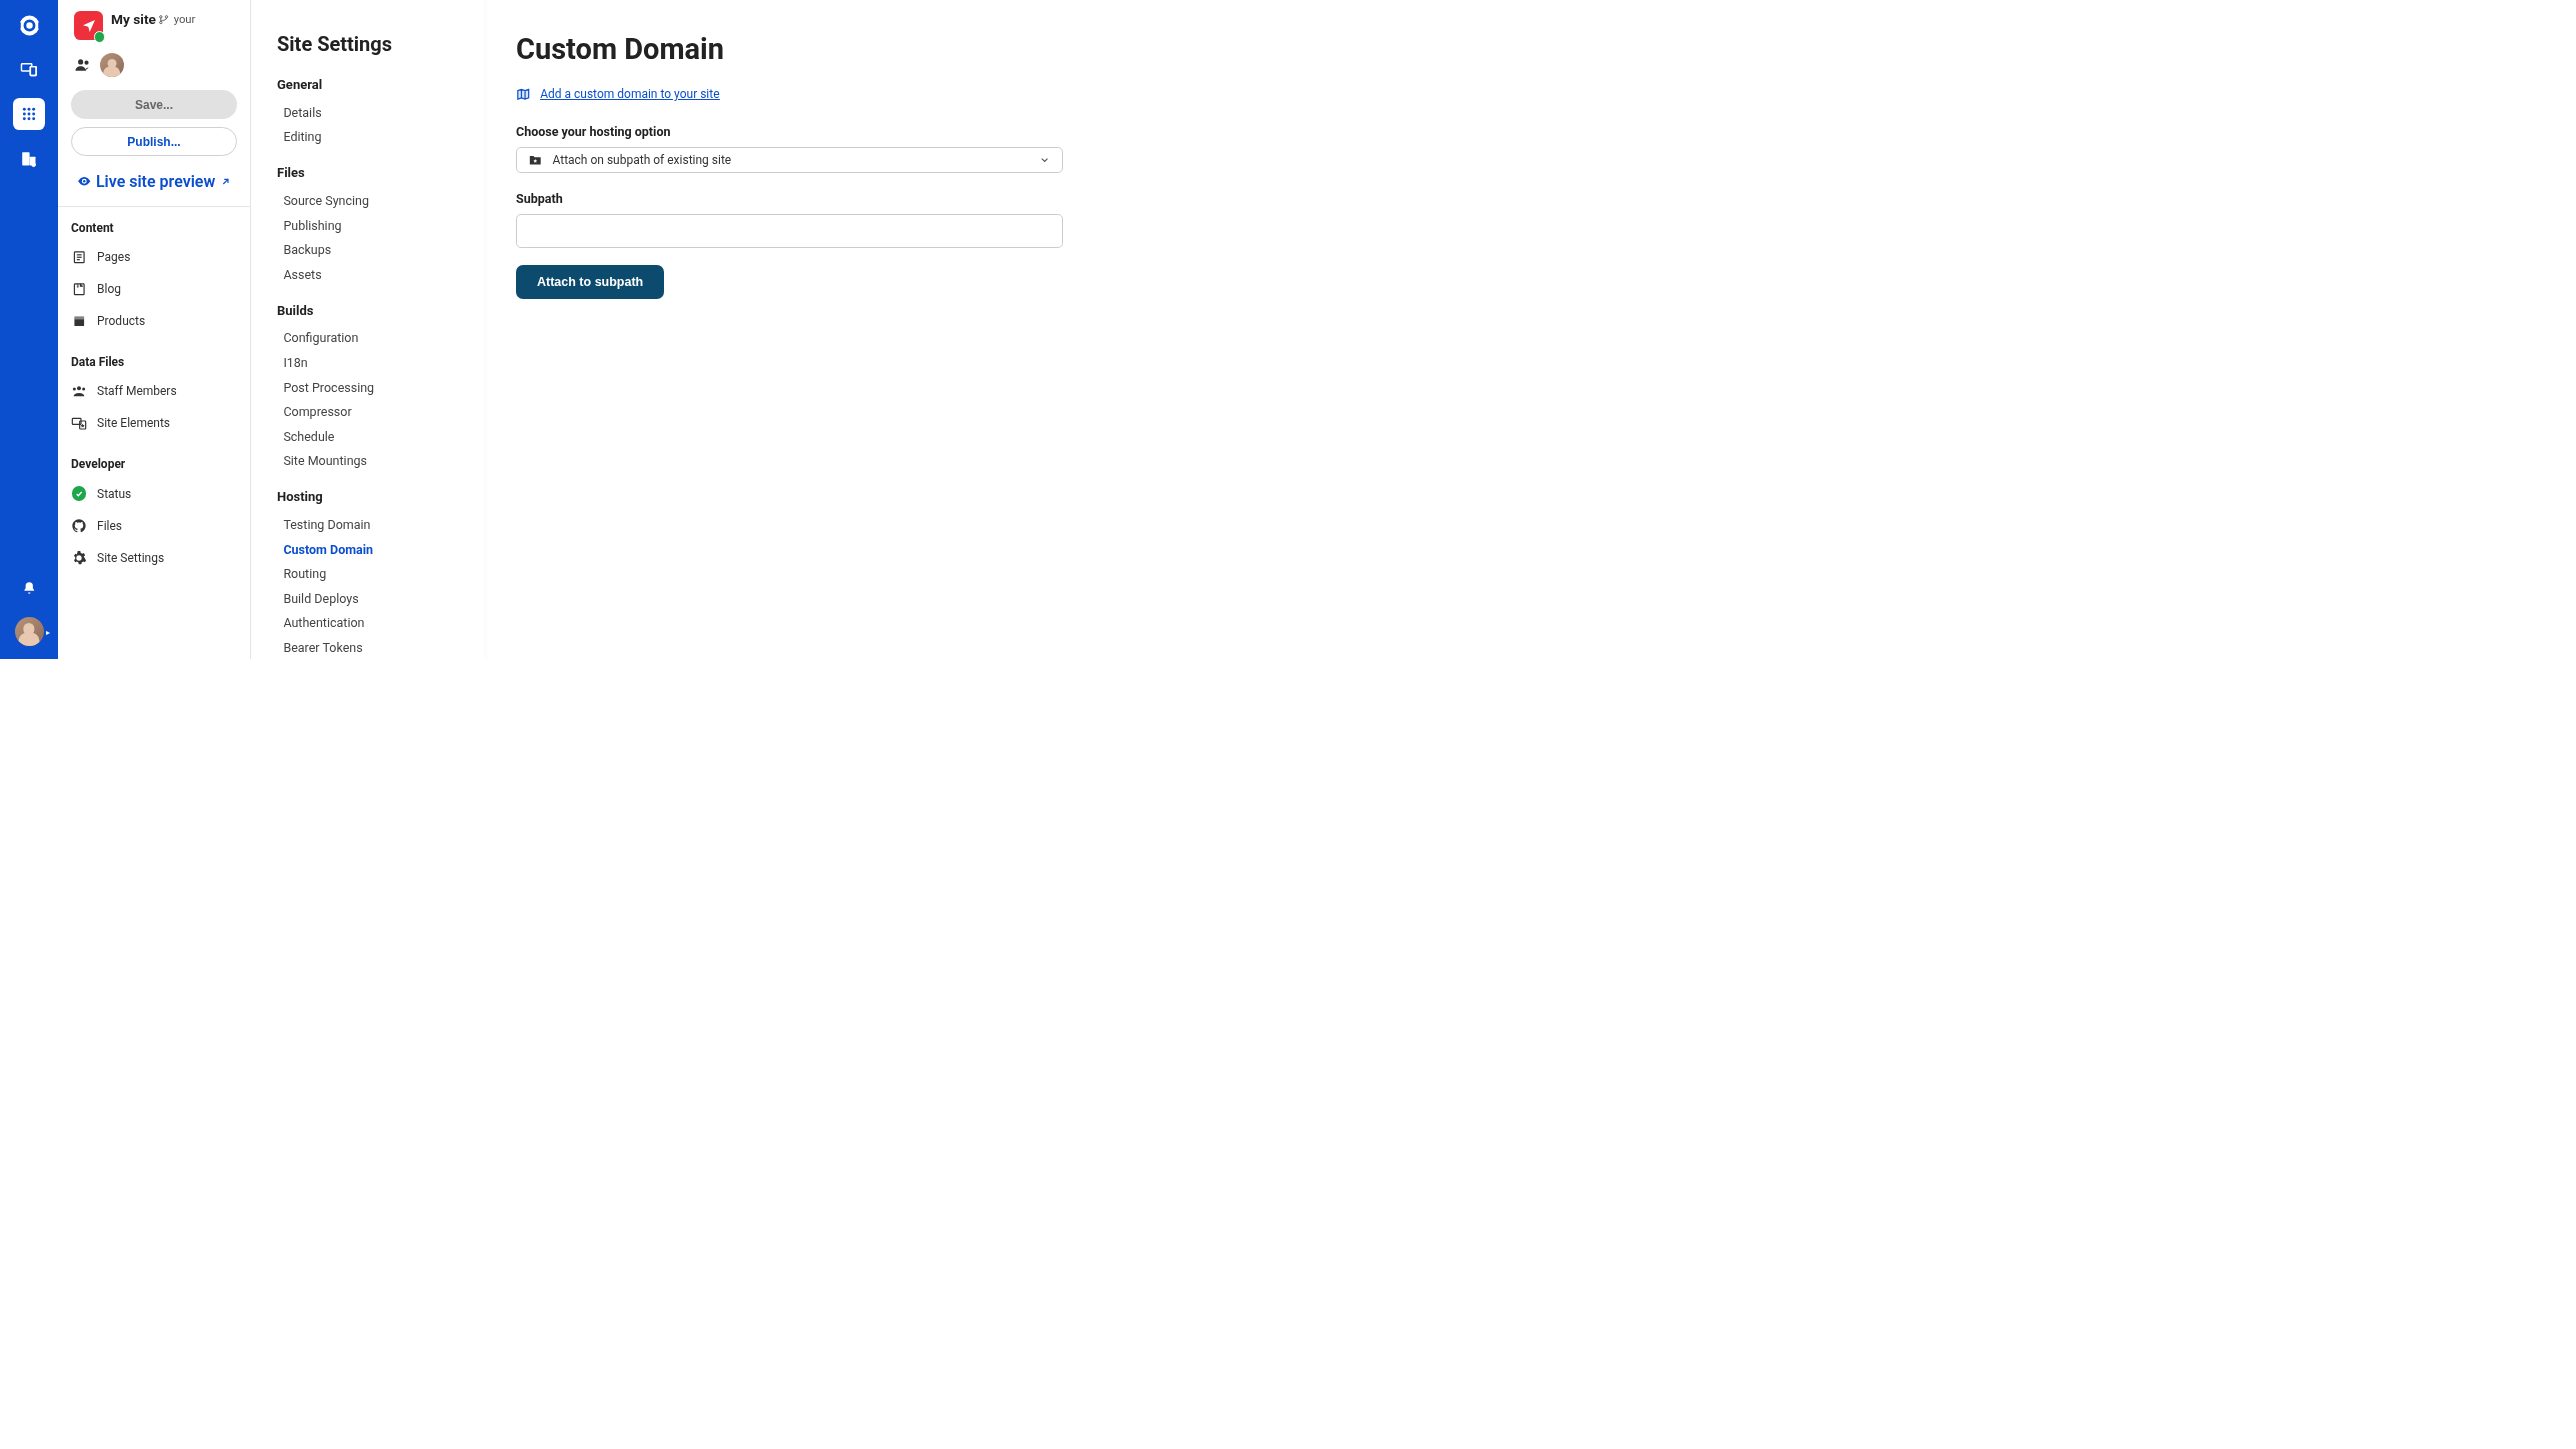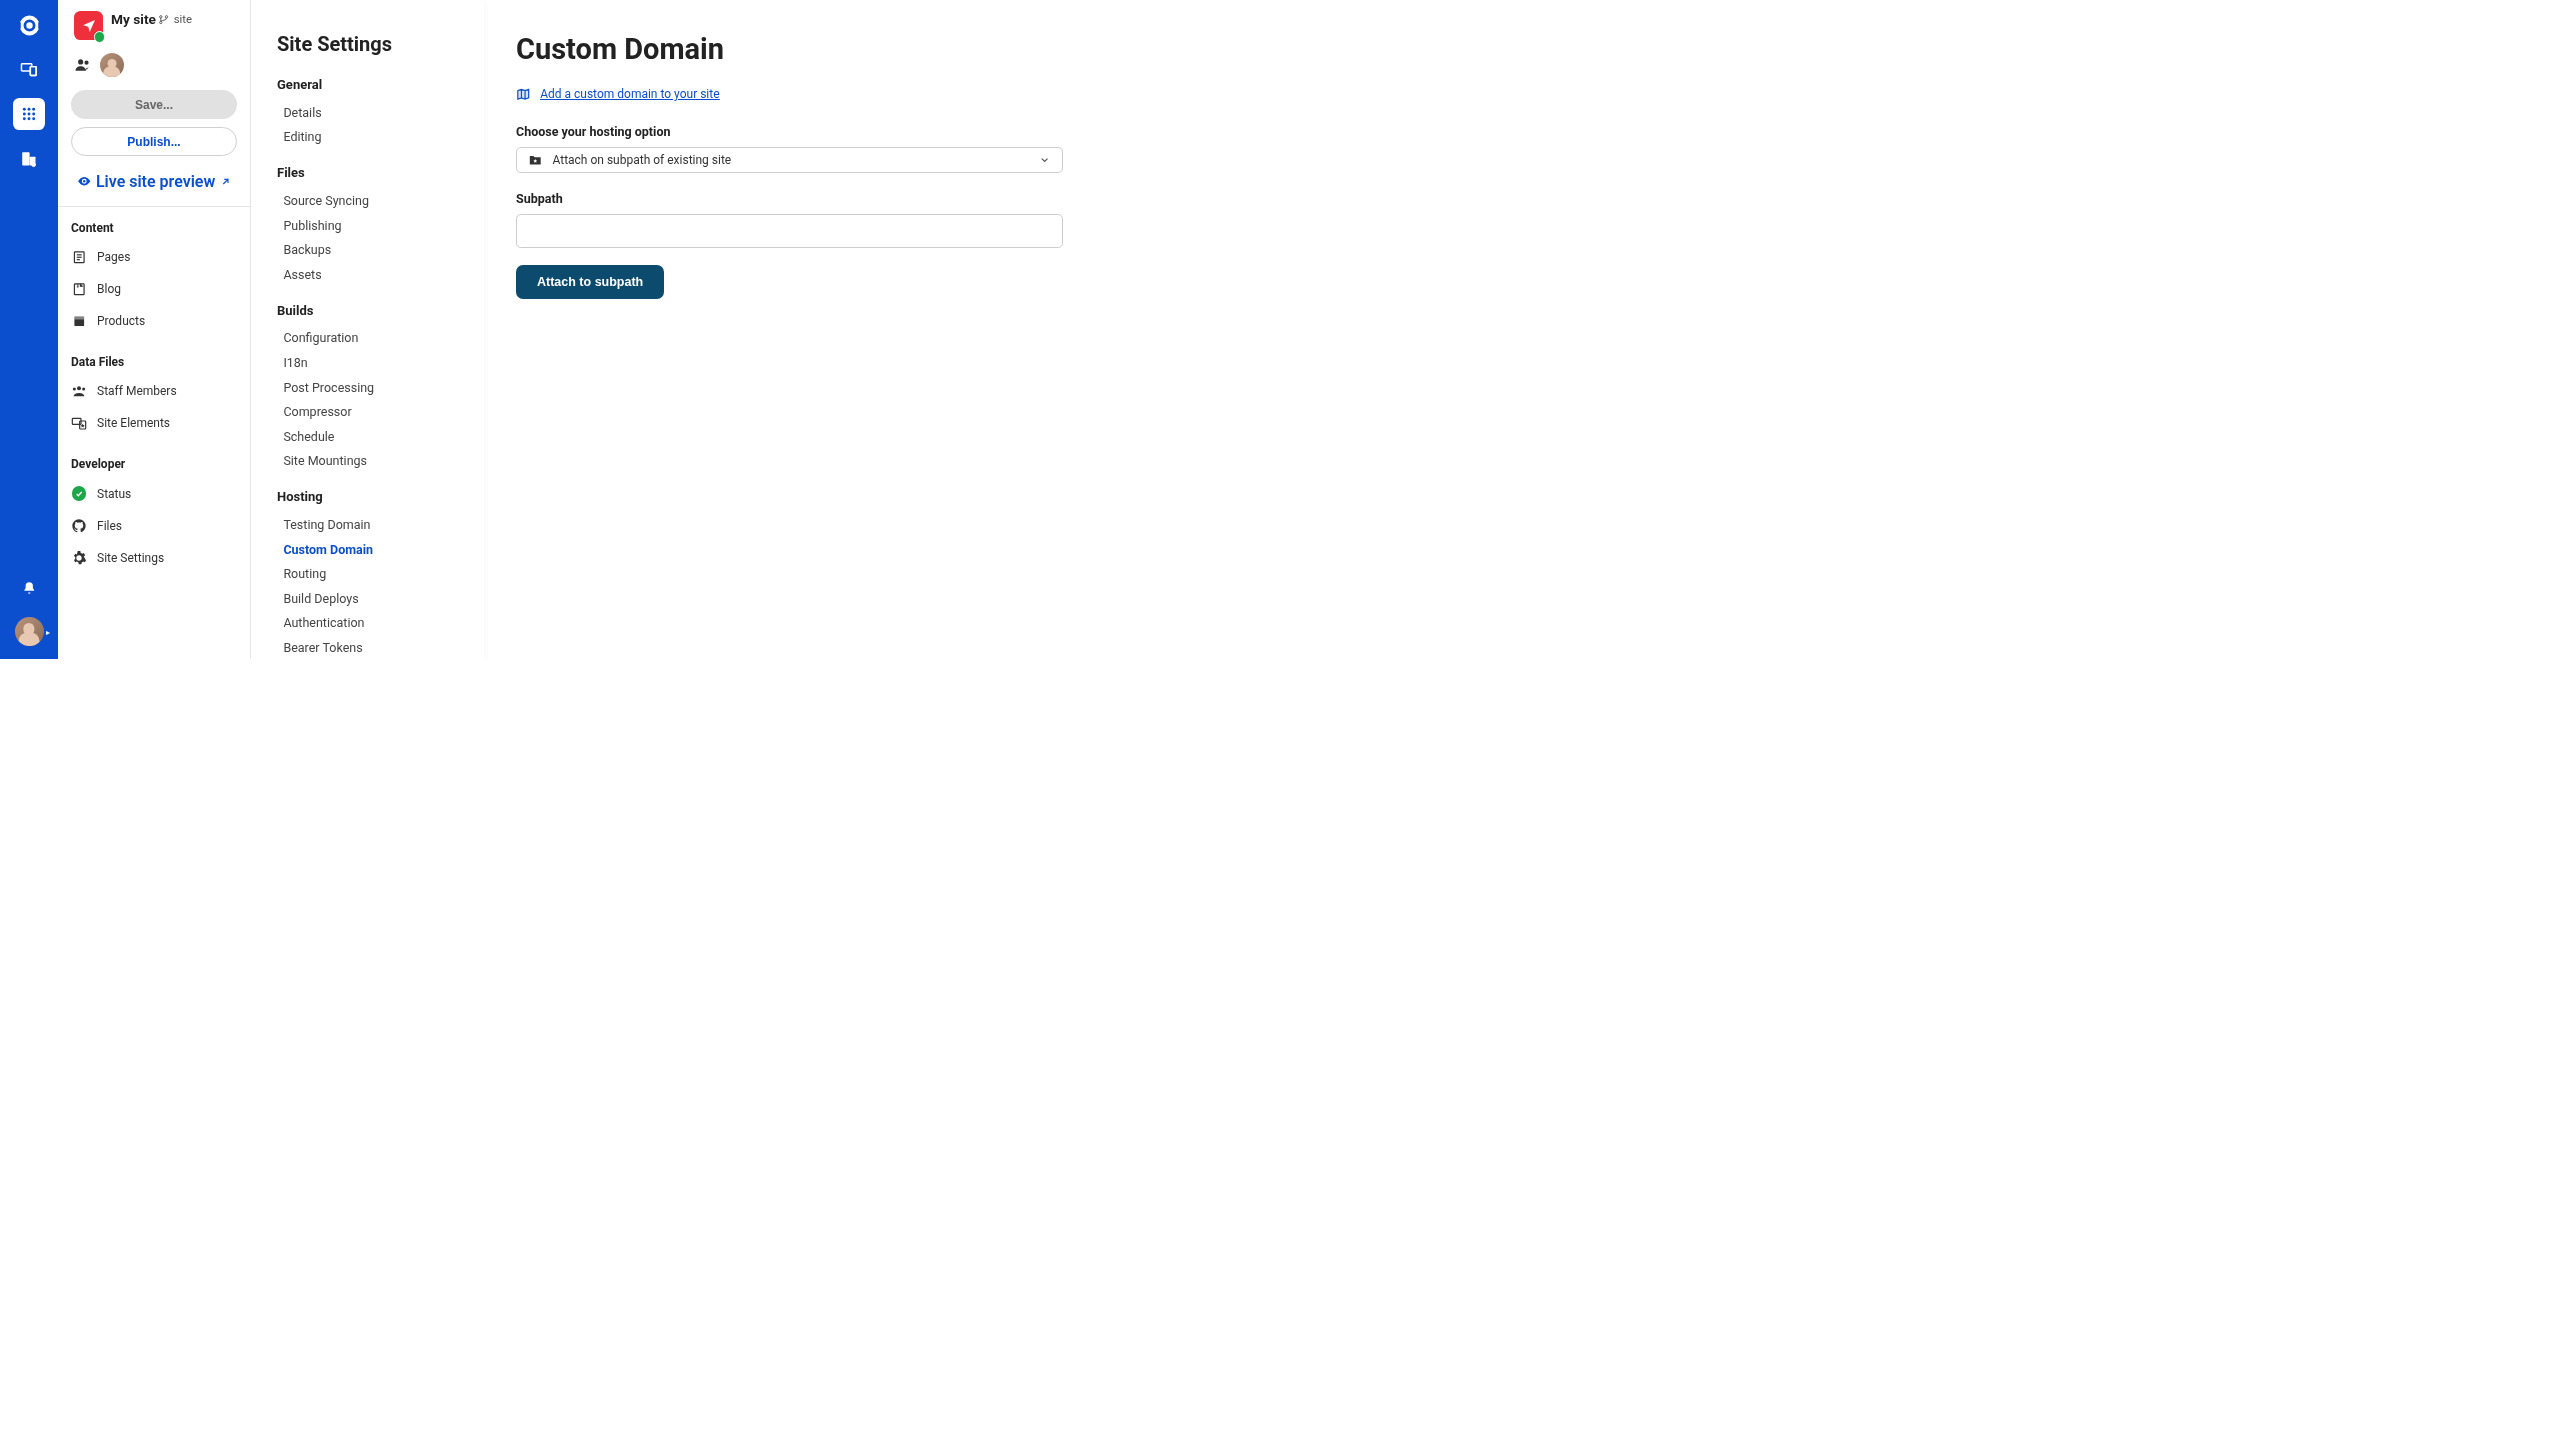--- a/index.html
+++ b/index.html
@@ -241,21 +241,21 @@
       </div>
       <div class="site-info">
         <div class="site-name">My site</div>
         <div class="site-branch">
           <svg width="11.3" height="11.3" viewBox="0 0 24 24" fill="none" stroke="#555" stroke-width="2">
               <circle cx="6" cy="6" r="2.5"></circle>
               <circle cx="18" cy="6" r="2.5"></circle>
               <circle cx="6" cy="18" r="2.5"></circle>
               <path d="M6 8.5 v7 M18 8.5 c0 6 -9 4 -12 7"></path>
             </svg>
-          <span>site</span>
+          <span>your</span>
         </div>
       </div>
     </div>
     <div class="site-users">
       <svg width="17.7" height="17.7" viewBox="0 0 24 24" fill="#333">
           <circle cx="9" cy="8" r="3.5"></circle>
           <circle cx="17" cy="9" r="2.8"></circle>
           <path d="M2 20c0-3.5 3-6 7-6s7 2.5 7 6"></path>
           <path d="M15 20c0-2.5 2-4.5 5-4.5"></path>
         </svg>

